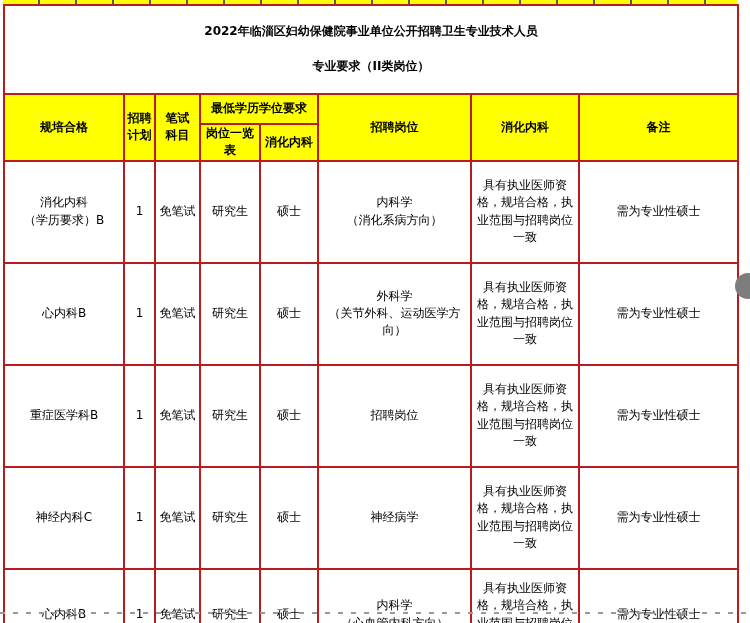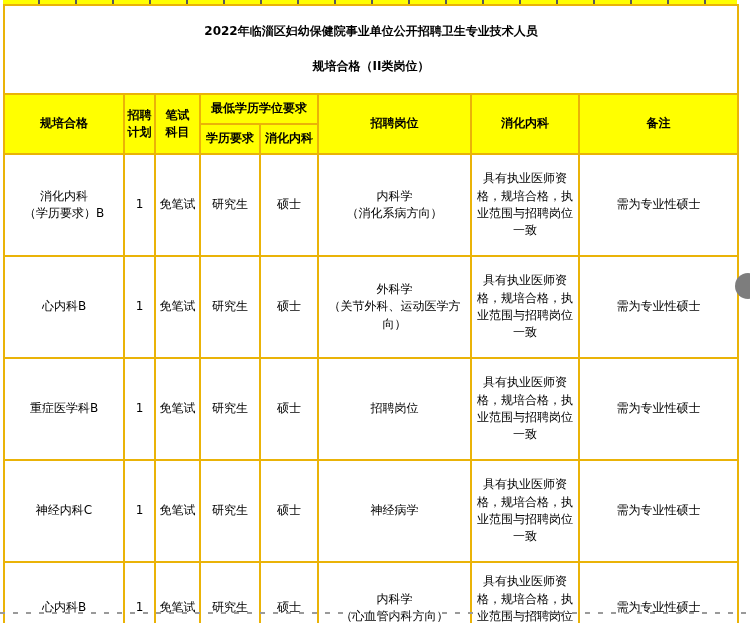--- a/index.html
+++ b/index.html
@@ -9,21 +9,21 @@
   }
   .top-strip{
     position:absolute;left:3px;top:0;width:734px;height:4px;
     background:repeating-linear-gradient(90deg,#ffff00 0 35px,#5a5a5a 35px 37px);
   }
   table.roster{
     position:absolute;left:3px;top:4px;width:734px;
     border-collapse:collapse;table-layout:fixed;
   }
   table.roster td,table.roster th{
-    border:2px solid #eab308;
+    border:2px solid #b91c1c;
     text-align:center;vertical-align:middle;
     padding:0 2px;font-size:12px;line-height:1.45;
     white-space:pre-line;word-break:break-all;overflow:hidden;
   }
   table.roster th{background:#ffff00;font-weight:bold;}
   td.title-cell{
     background:#ffffff;font-weight:bold;font-size:12.5px;line-height:1.5;
     height:43px;
   }
   tr.hdr1{height:30px}
@@ -52,36 +52,36 @@
     <col style="width:60px">
       <col style="width:58px">
       <col style="width:153px">
     <col style="width:108px">
       <col style="width:159px">
   </colgroup>
   <tbody>
     <tr>
       <td class="title-cell" colspan="8">
         <div>2022年临淄区妇幼保健院事业单位公开招聘卫生专业技术人员</div>
-        <div>规培合格（II类岗位）</div>
+        <div>专业要求（II类岗位）</div>
       </td>
     </tr>
     <tr class="hdr1">
       <th rowspan="2">规培合格</th>
       <th rowspan="2">招聘
 计划</th>
       <th rowspan="2">笔试
 科目</th>
       <th colspan="2">最低学历学位要求</th>
       <th rowspan="2">招聘岗位</th>
       <th rowspan="2">消化内科</th>
       <th rowspan="2">备注</th>
     </tr>
     <tr class="hdr2">
-      <th>学历要求</th>
+      <th>岗位一览表</th>
       <th>消化内科</th>
     </tr>
 
     <tr class="datarow">
       <td>消化内科
 （学历要求）B</td>
       <td>1</td>
       <td>免笔试</td>
       <td>研究生</td>
       <td>硕士</td>

